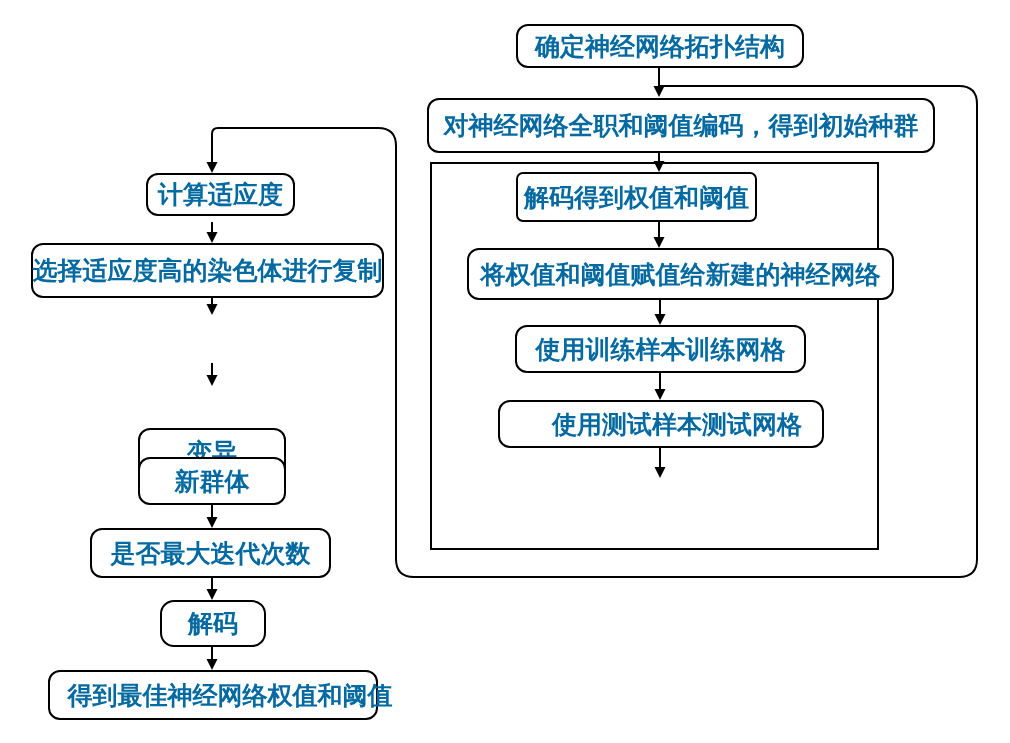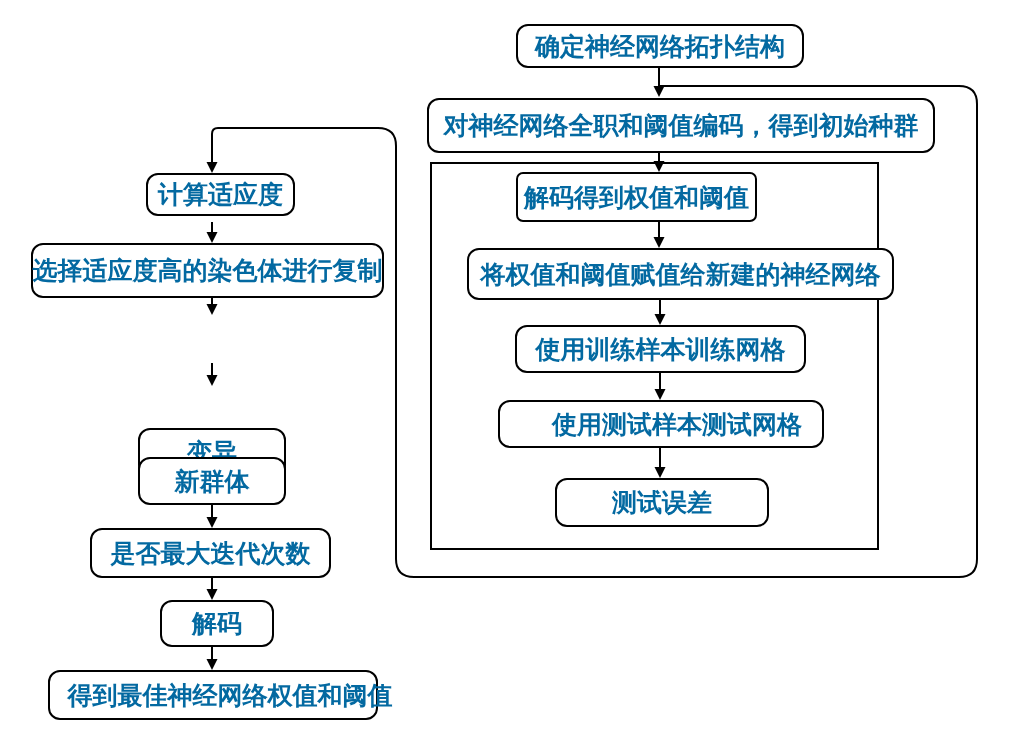--- a/index.html
+++ b/index.html
@@ -88,39 +88,36 @@
   </div>
   <div class="node" style="left:447px;top:248px;width:427px;height:52px;margin-left:20px;">
     <span>将权值和阈值赋值给新建的神经网络</span>
   </div>
   <div class="node" style="left:515px;top:325px;width:291px;height:48px;">
     <span>使用训练样本训练网格</span>
   </div>
   <div class="node" style="left:498px;top:400px;width:326px;height:48px;padding-left:32px;">
     <span>使用测试样本测试网格</span>
   </div>
-  <div class="node" style="left:555px;top:478px;width:214px;height:49px;">
-    <span>测试误差</span>
-  </div>
 
   <div class="node" style="left:146px;top:173px;width:149px;height:43px;">
     <span>计算适应度</span>
   </div>
   <div class="node" style="left:31px;top:243px;width:353px;height:55px;">
     <span>选择适应度高的染色体进行复制</span>
   </div>
   <div class="node" style="left:138px;top:386px;width:148px;height:49px;margin-top:42px;">
     <span>变异</span>
   </div>
   <div class="node" style="left:138px;top:457px;width:148px;height:48px;">
     <span>新群体</span>
   </div>
   <div class="node" style="left:90px;top:528px;width:241px;height:50px;">
     <span>是否最大迭代次数</span>
   </div>
-  <div class="node" style="left:160px;top:600px;width:114px;height:47px;">
+  <div class="node" style="left:160px;top:600px;width:106px;height:47px;border-radius:14px;">
     <span>解码</span>
   </div>
   <div class="node" style="left:48px;top:670px;width:330px;height:50px;padding-left:34px;">
     <span>得到最佳神经网络权值和阈值</span>
   </div>
 
 </div>
 
 </body></html>

